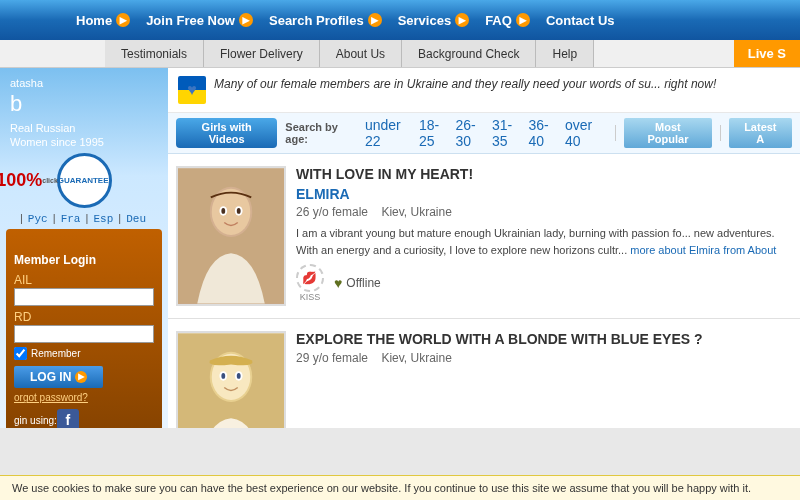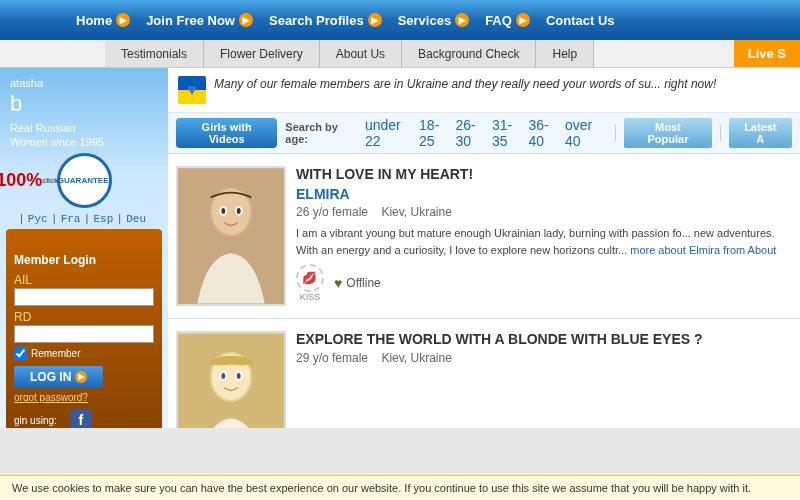--- a/index.html
+++ b/index.html
@@ -187,21 +187,21 @@
       cursor: pointer;
       margin-top: 4px;
       display: block;
     }
     .login-using {
       color: #fff;
       font-size: 10px;
       margin-top: 6px;
       display: flex;
       align-items: center;
-      gap: 13px;
+      gap: 0;
     }
     .fb-icon {
       width: 22px;
       height: 22px;
       background: #3b5998;
       border-radius: 3px;
       color: #fff;
       font-size: 14px;
       font-weight: bold;
       display: flex;

